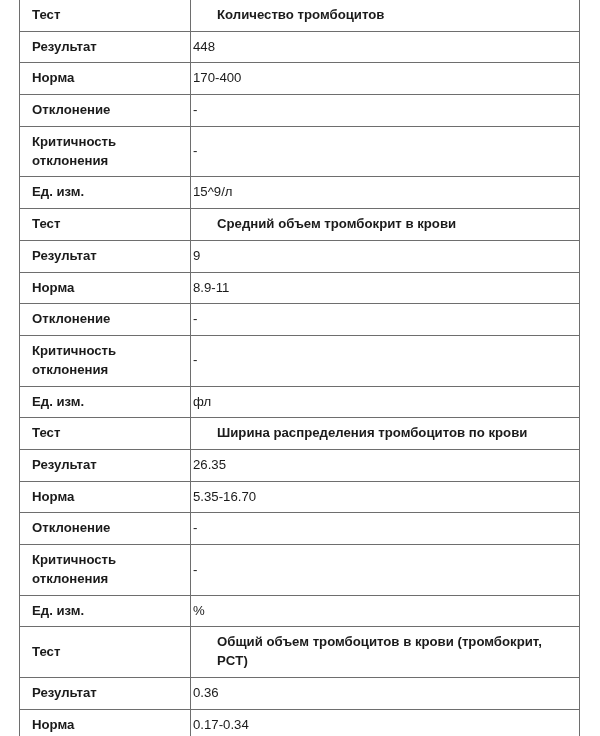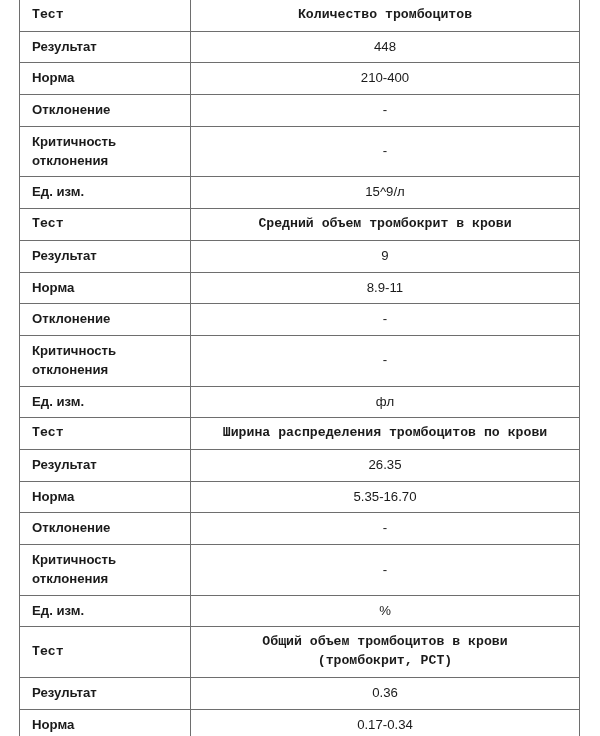--- a/index.html
+++ b/index.html
@@ -52,30 +52,29 @@
   td.cell-label {
     padding: 6px 0 6px 12px;
     text-align: left;
     font-weight: bold;
     color: #1b1b1b;
   }
 
   
   td.cell-value {
     padding: 6px 2px;
-    text-align: center;
+    text-align: left;
     font-weight: normal;
     color: #1b1b1b;
   }
 
   
   tr.row-test td.cell-label,
   tr.row-test td.cell-value {
     font-weight: bold;
-    font-family: Liberation Mono, monospace;
   }
   tr.row-test td.cell-value {
     padding-left: 26px;
     padding-right: 26px;
   }
 
   
   tr.row-single td { height: 17px; }
   
   tr.row-tall td { height: 37px; }
@@ -99,21 +98,21 @@
       <tr class="row-test row-single">
         <td class="cell-label">Тест</td>
         <td class="cell-value">Количество тромбоцитов</td>
       </tr>
       <tr class="row-single">
         <td class="cell-label">Результат</td>
         <td class="cell-value">448</td>
       </tr>
       <tr class="row-single">
         <td class="cell-label">Норма</td>
-        <td class="cell-value">210-400</td>
+        <td class="cell-value">170-400</td>
       </tr>
       <tr class="row-single">
         <td class="cell-label">Отклонение</td>
         <td class="cell-value">-</td>
       </tr>
       <tr class="row-tall">
         <td class="cell-label">
           <span class="label-line">Критичность</span>
           <span class="label-line">отклонения</span>
         </td>

